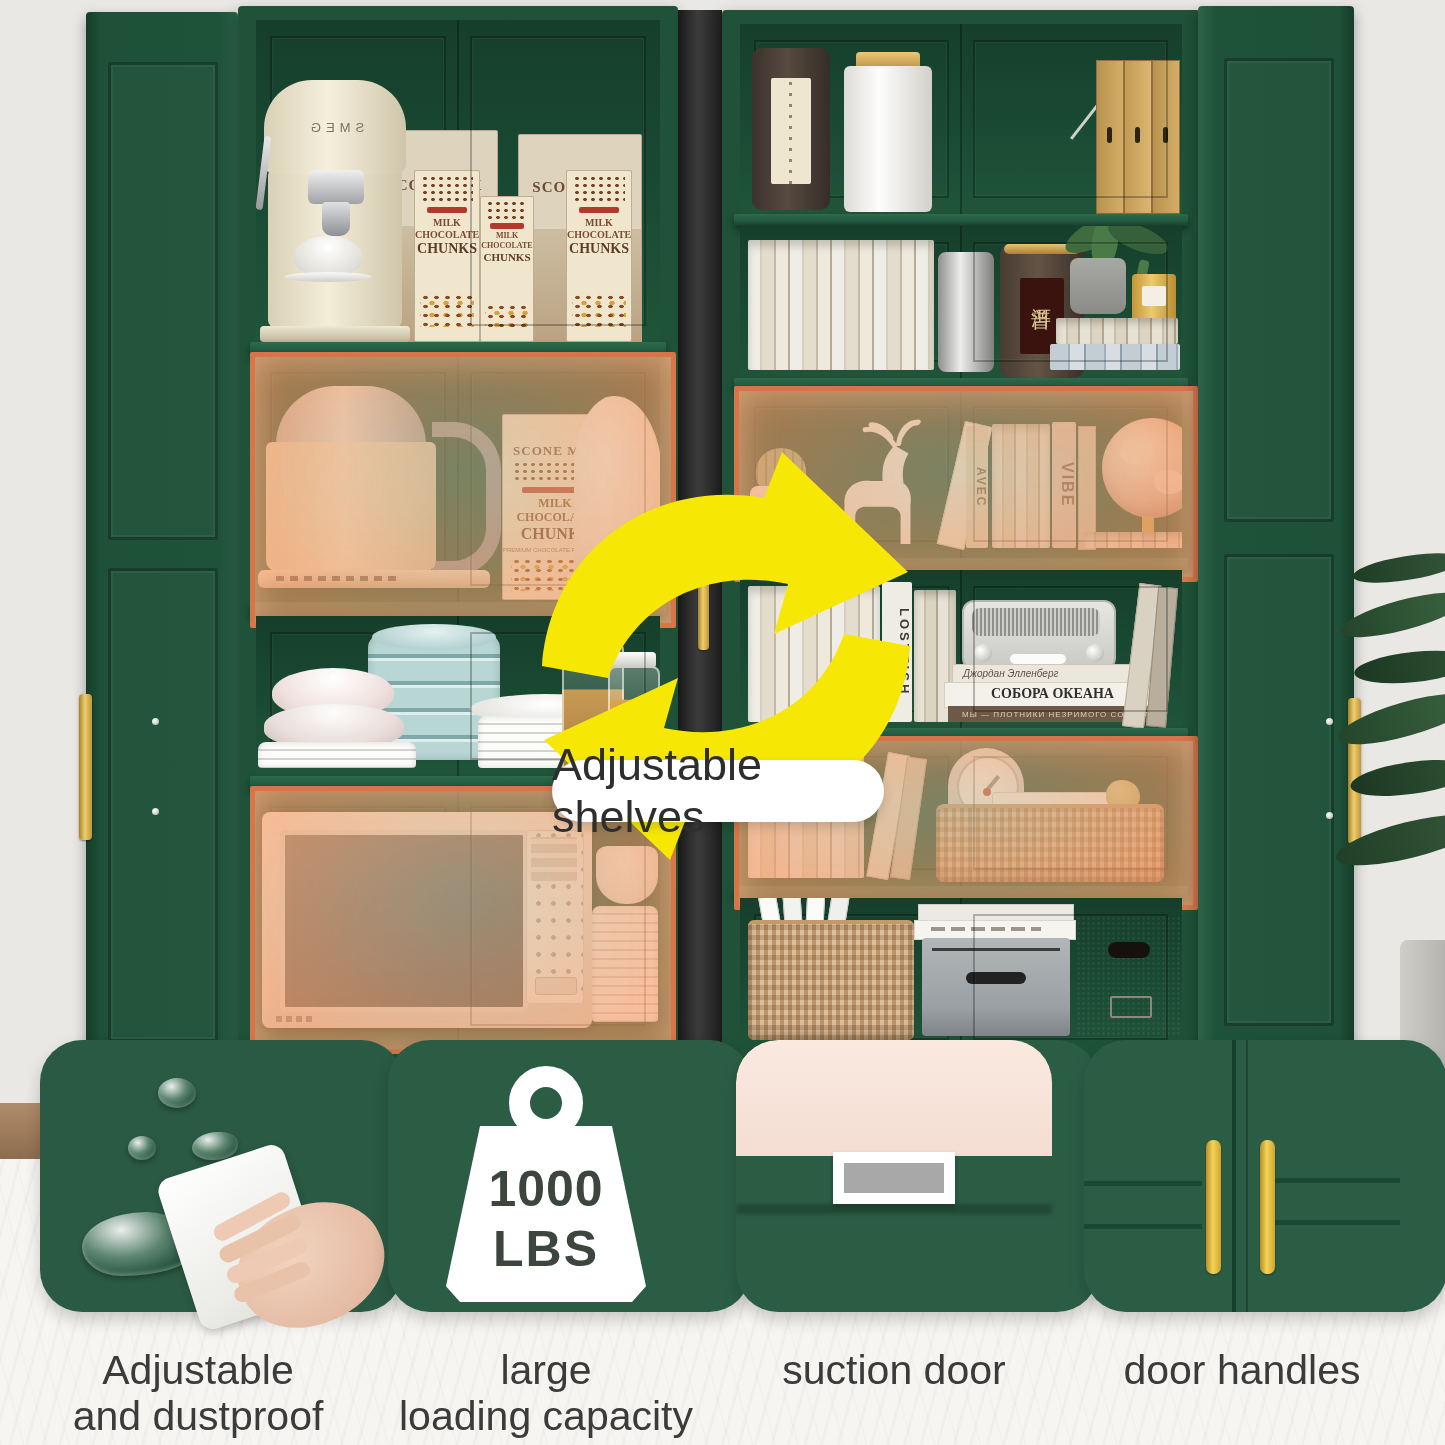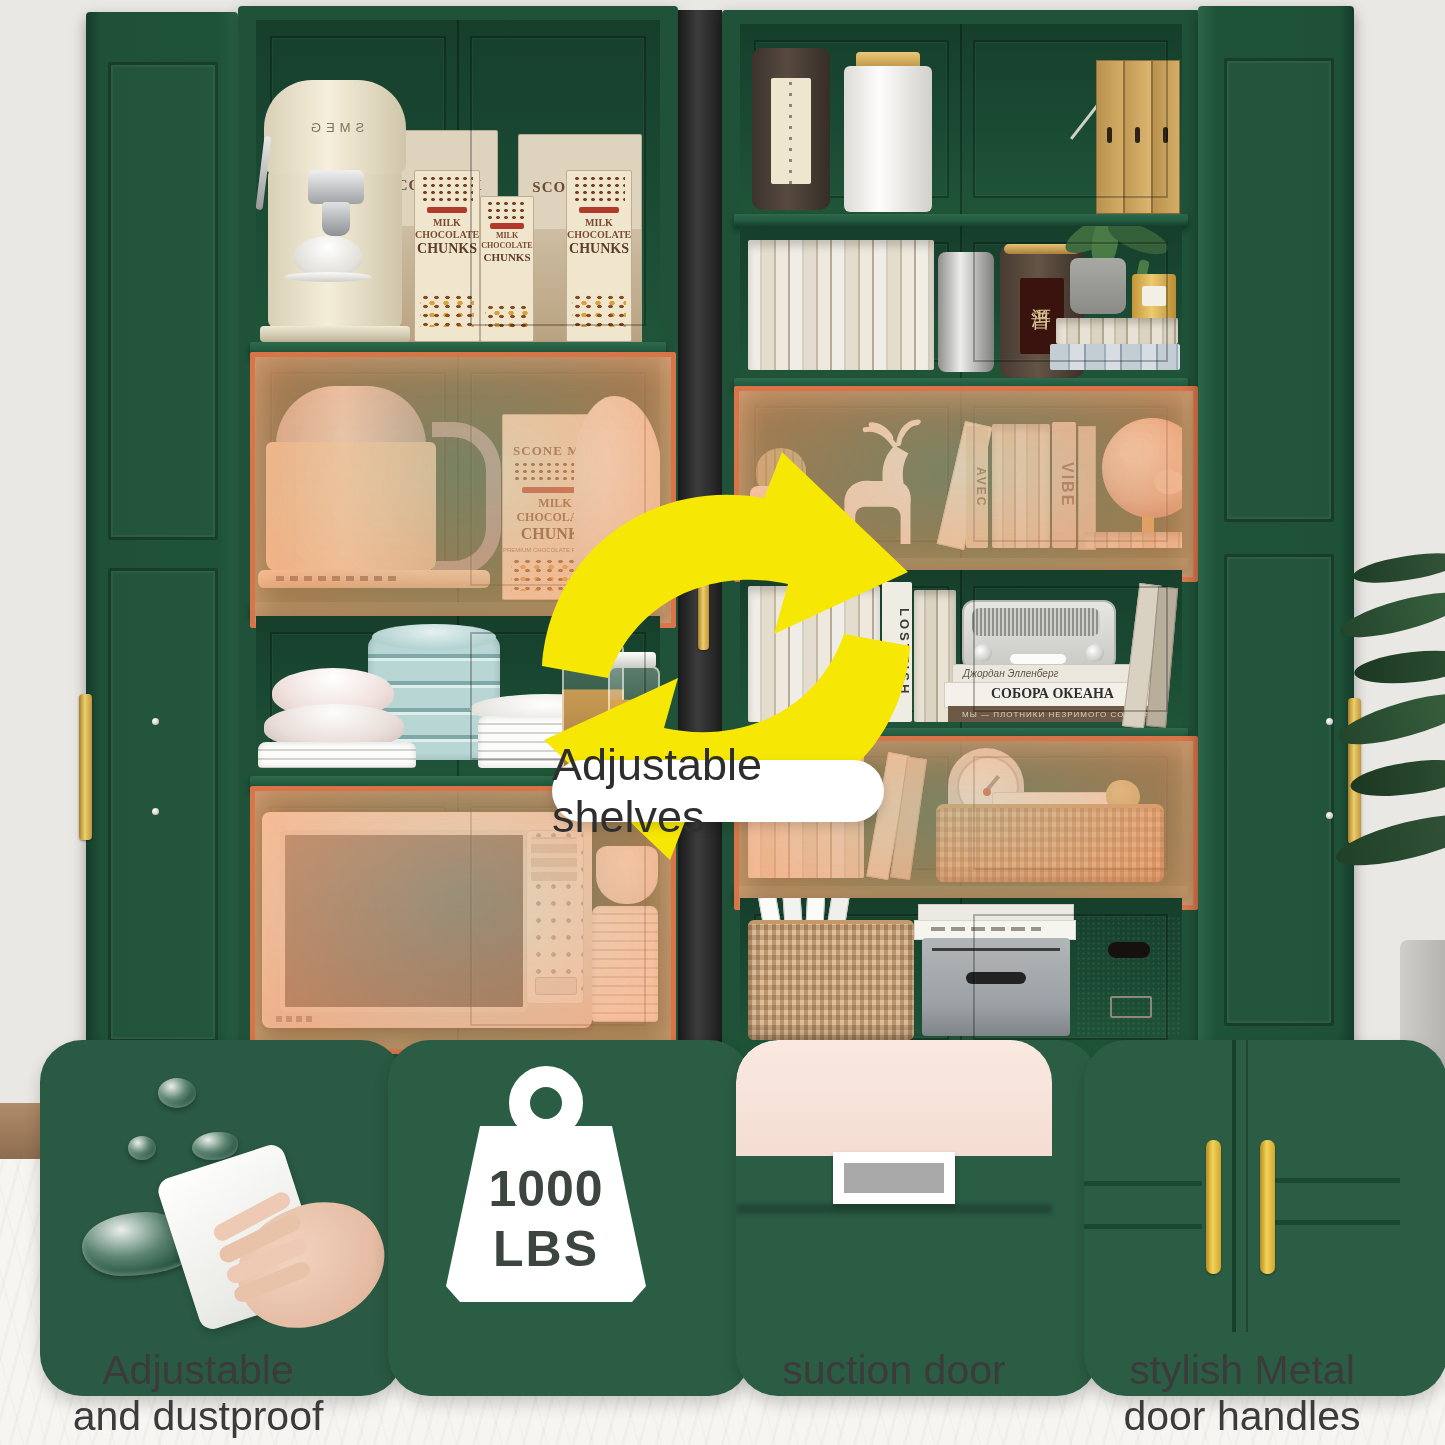--- a/index.html
+++ b/index.html
@@ -54,21 +54,21 @@
     box-shadow:inset 0 -8px 12px rgba(0,0,0,.2);}
   .tealstack{position:absolute;border-radius:14px 14px 10px 10px;
     background:repeating-linear-gradient(180deg,#b7d6d4 0 20px,#7fa8a8 20px 24px,#ddeeec 24px 27px);
     box-shadow:inset 0 0 8px rgba(0,0,0,.18);}
   .platestack{position:absolute;background:repeating-linear-gradient(180deg,#fcfcfb 0 7px,#d5d3ce 7px 9px);
     border-radius:8px 8px 4px 4px;box-shadow:inset 0 0 6px rgba(0,0,0,.15);}
   .jar{position:absolute;border:2px solid rgba(255,255,255,.55);border-radius:8px;
     background:linear-gradient(rgba(245,245,240,.25),rgba(245,245,240,.15) 35%,#c79a54 36%,#a97c3e);overflow:hidden;}
   .woodlid{position:absolute;left:-4px;top:-14px;height:16px;background:linear-gradient(#9a6b44,#744e2e);border-radius:5px;}
   .leaf{position:absolute;border-radius:50%;}
-  .tile{position:absolute;width:316px;height:356px;border-radius:42px;background:#2b5d45;box-shadow:0 8px 16px rgba(0,0,0,.18);overflow:hidden;padding-left:47px;}
+  .tile{position:absolute;width:316px;height:272px;border-radius:42px;background:#2b5d45;box-shadow:0 8px 16px rgba(0,0,0,.18);overflow:hidden;padding-left:47px;}
   .caption{position:absolute;width:348px;top:1348px;text-align:center;color:#3b3b3b;font-size:41px;line-height:1.12;}
   .drop{position:absolute;background:radial-gradient(ellipse at 35% 28%,rgba(255,255,255,.9),rgba(214,236,224,.3) 42%,rgba(28,72,52,.28) 72%,rgba(18,58,42,.5));
     box-shadow:0 3px 5px rgba(0,0,0,.28),inset 0 -2px 4px rgba(255,255,255,.3);border-radius:50%;}
   .knob{position:absolute;border-radius:50%;background:radial-gradient(circle at 35% 35%,#fff,#cfcfcb 60%,#9a9a96);}
   .txt{position:absolute;white-space:nowrap;}
 </style>
 </head>
 <body>
 
 <div id="canvas">
@@ -398,21 +398,24 @@
       <div class="abs" style="left:162px;top:0;width:2px;height:292px;background:rgba(0,0,0,.25);"></div>
       <div class="gold" style="position:absolute;left:122px;top:100px;width:15px;height:134px;border-radius:7px;background:linear-gradient(90deg,#b98c24,#f2d457 45%,#cfa42e);"></div>
       <div class="gold" style="position:absolute;left:176px;top:100px;width:15px;height:134px;border-radius:7px;background:linear-gradient(90deg,#b98c24,#f2d457 45%,#cfa42e);"></div>
     </div>
   </div>
 
   <div class="caption" style="left:24px;">
     <div>Adjustable</div>
     <div>and dustproof</div>
   </div>
+  <div class="caption" style="left:372px;">
+    <div>large</div>
+    <div>loading capacity</div>
+  </div>
   <div class="caption" style="left:720px;">
     <div>suction door</div>
   </div>
   <div class="caption" style="left:1068px;">
-    <div>stylish Metal</div>
     <div>door handles</div>
   </div>
 
 </div>
 
 </body></html>

